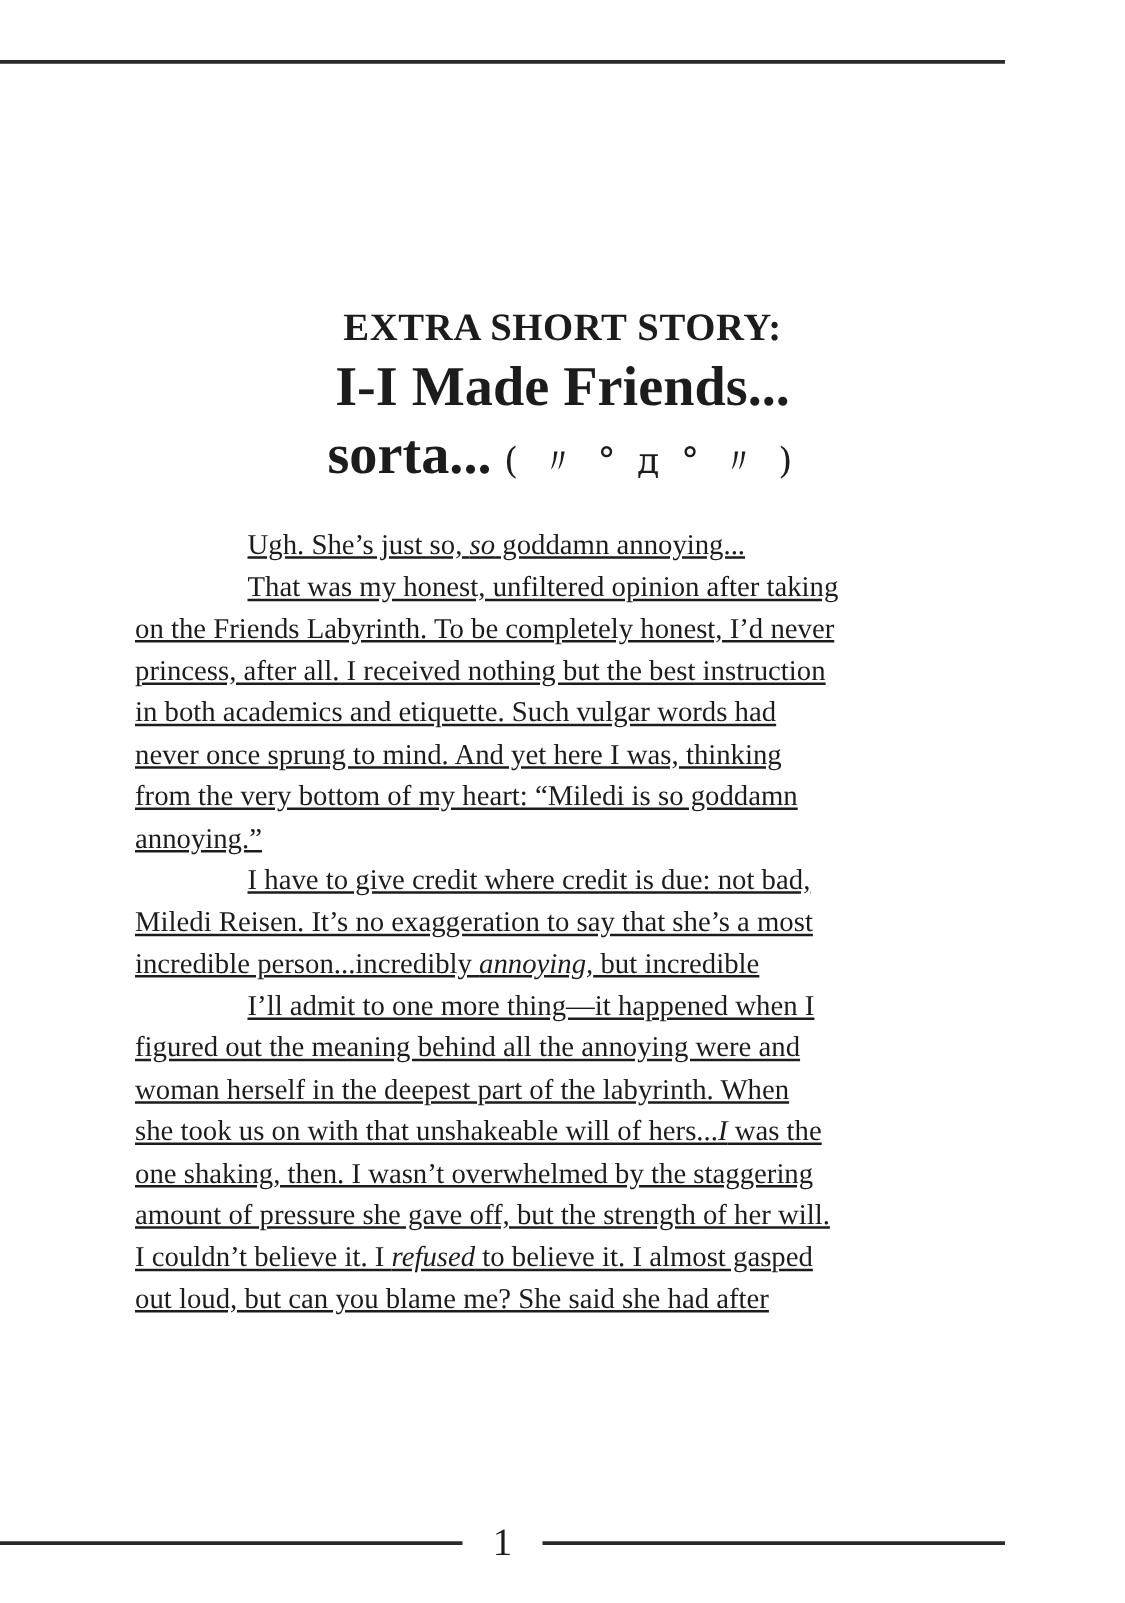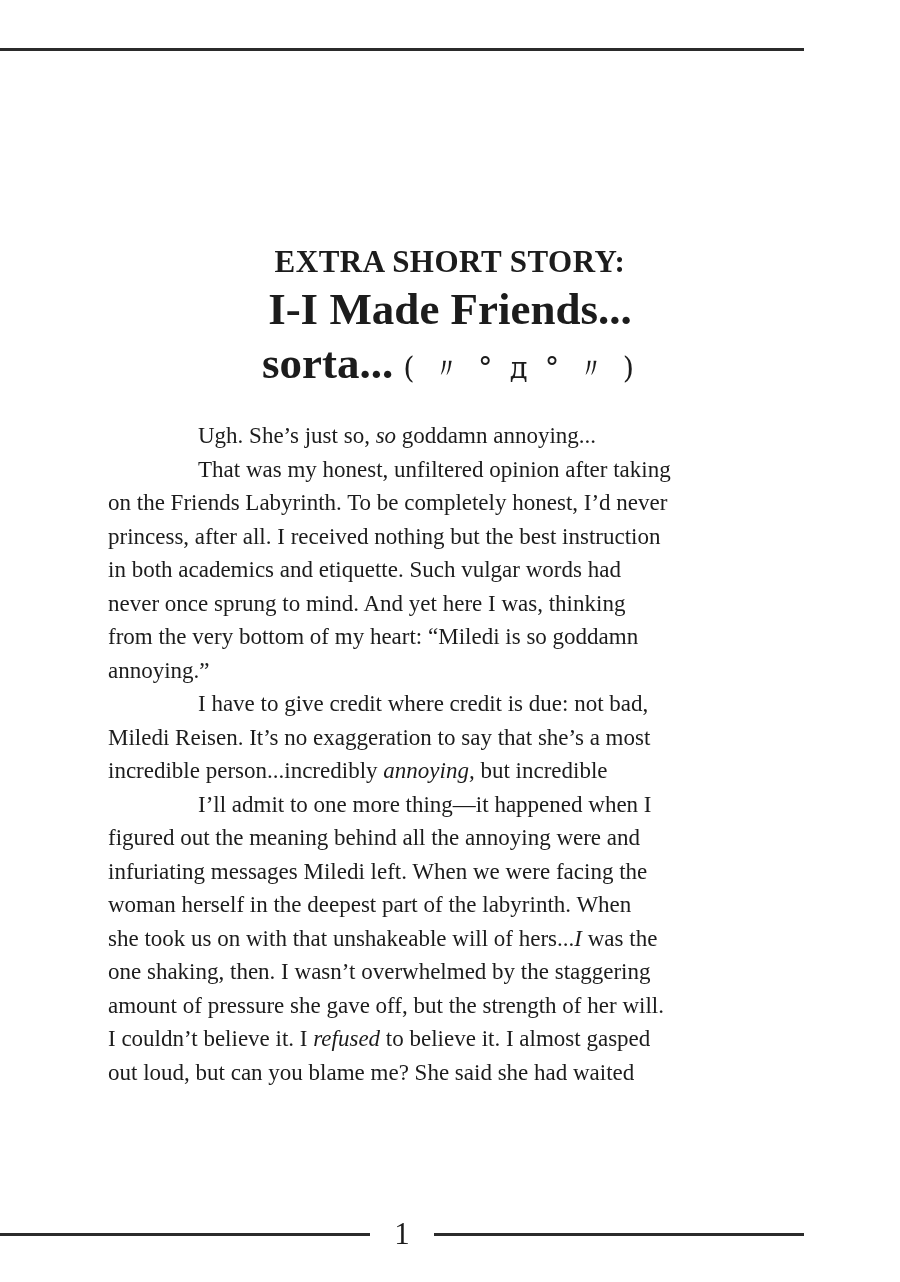--- a/index.html
+++ b/index.html
@@ -55,20 +55,21 @@
     letter-spacing: 4px;
     margin-left: 10px;
   }
   .body-text {
     position: absolute;
     top: 419px;
     left: 108px;
     width: 720px;
     font-size: 23px;
     line-height: 33.5px;
+    text-decoration: underline;
   }
   .body-text .line {
     white-space: nowrap;
   }
   .body-text .line.indent {
     padding-left: 90px;
   }
   .footer {
     position: absolute;
     top: 1218px;
@@ -109,27 +110,26 @@
       <div class="line">princess, after all. I received nothing but the best instruction</div>
       <div class="line">in both academics and etiquette. Such vulgar words had</div>
       <div class="line">never once sprung to mind. And yet here I was, thinking</div>
       <div class="line">from the very bottom of my heart: “Miledi is so goddamn</div>
       <div class="line">annoying.”</div>
       <div class="line indent">I have to give credit where credit is due: not bad,</div>
       <div class="line">Miledi Reisen. It’s no exaggeration to say that she’s a most</div>
       <div class="line">incredible person...incredibly <i>annoying,</i> but incredible</div>
       <div class="line indent">I’ll admit to one more thing—it happened when I</div>
       <div class="line">figured out the meaning behind all the annoying were and</div>
-      <div class="line">infuriating messages Miledi left. When we were facing the</div>
       <div class="line">woman herself in the deepest part of the labyrinth. When</div>
       <div class="line">she took us on with that unshakeable will of hers...<i>I</i> was the</div>
       <div class="line">one shaking, then. I wasn’t overwhelmed by the staggering</div>
       <div class="line">amount of pressure she gave off, but the strength of her will.</div>
       <div class="line">I couldn’t believe it. I <i>refused</i> to believe it. I almost gasped</div>
-      <div class="line">out loud, but can you blame me? She said she had waited</div>
+      <div class="line">out loud, but can you blame me? She said she had after</div>
     </div>
 
   <div class="footer">
     <div class="rule-seg"></div>
     <div class="page-number">1</div>
     <div class="rule-seg"></div>
   </div>
 
 </div>
 

